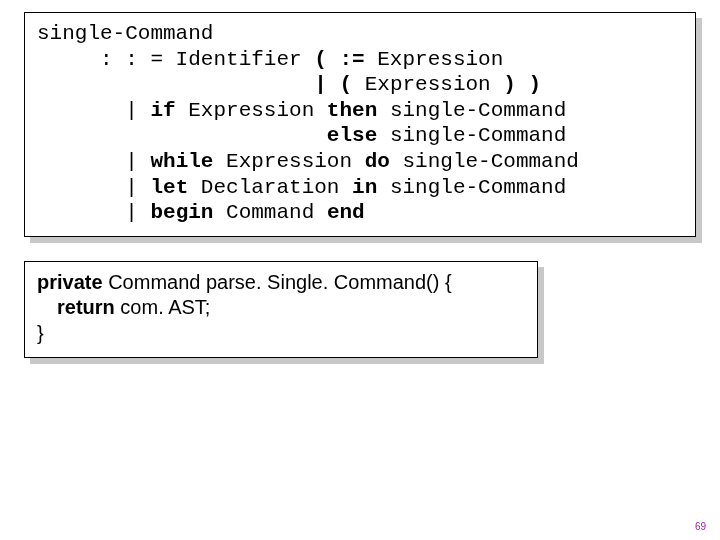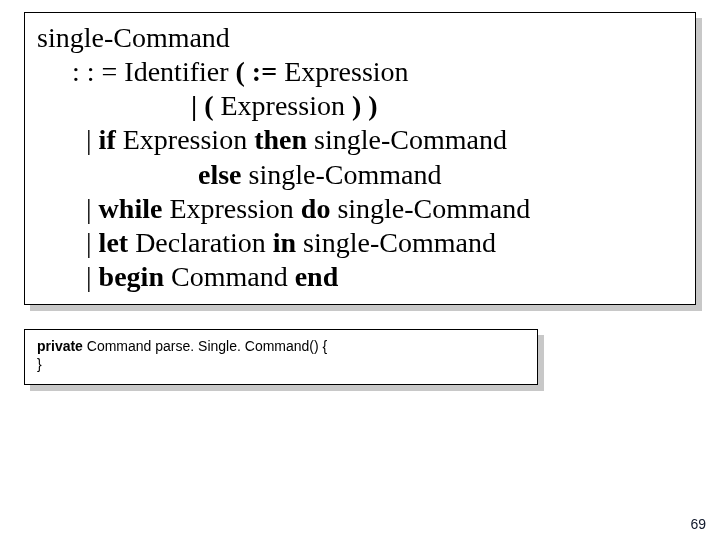--- a/index.html
+++ b/index.html
@@ -40,40 +40,40 @@
     z-index: 0;
   }
   .box {
     position: relative;
     z-index: 1;
     background: #fff;
     border: 1px solid #000;
     padding: 8px 12px 10px 12px;
   }
   .grammar {
-    font-family: Liberation Serif, serif;
-    font-size: 28px;
+    font-family: Liberation Mono, monospace;
+    font-size: 21px;
     line-height: 1.22;
     white-space: pre;
   }
   .g-bold { font-weight: bold; }
   .code {
     font-family: Arial, Helvetica, sans-serif;
-    font-size: 14px;
+    font-size: 20px;
     line-height: 1.28;
   }
   .code .kw { font-weight: bold; }
   .code .indent { padding-left: 20px; display: block; }
   .page-num {
     position: absolute;
     right: 14px;
     bottom: 8px;
     font-family: Arial, Helvetica, sans-serif;
-    font-size: 14px;
-    color: #0f172a;
+    font-size: 10px;
+    color: #a21caf;
   }
 </style>
 </head>
 <body>
 
 <div class="slide">
 
 
   <div class="box-wrap">
     <div class="shadow"></div>
@@ -87,19 +87,20 @@
 <span>       | </span><span class="g-bold">let </span><span>Declaration </span><span class="g-bold">in </span><span>single-Command</span>
 <span>       | </span><span class="g-bold">begin </span><span>Command </span><span class="g-bold">end</span></div>
     </div>
   </div>
 
   <div class="box-wrap" style="margin-right:160px;">
     <div class="shadow"></div>
     <div class="box">
       <div class="code">
         <div><span class="kw">private</span><span> Command parse. Single. Command() {</span></div>
+        <span class="indent"><span class="kw">return</span><span> com. AST;</span></span>
         <div>}</div>
       </div>
     </div>
   </div>
 
   <div class="page-num">69</div>
 </div>
 
 </body></html>

